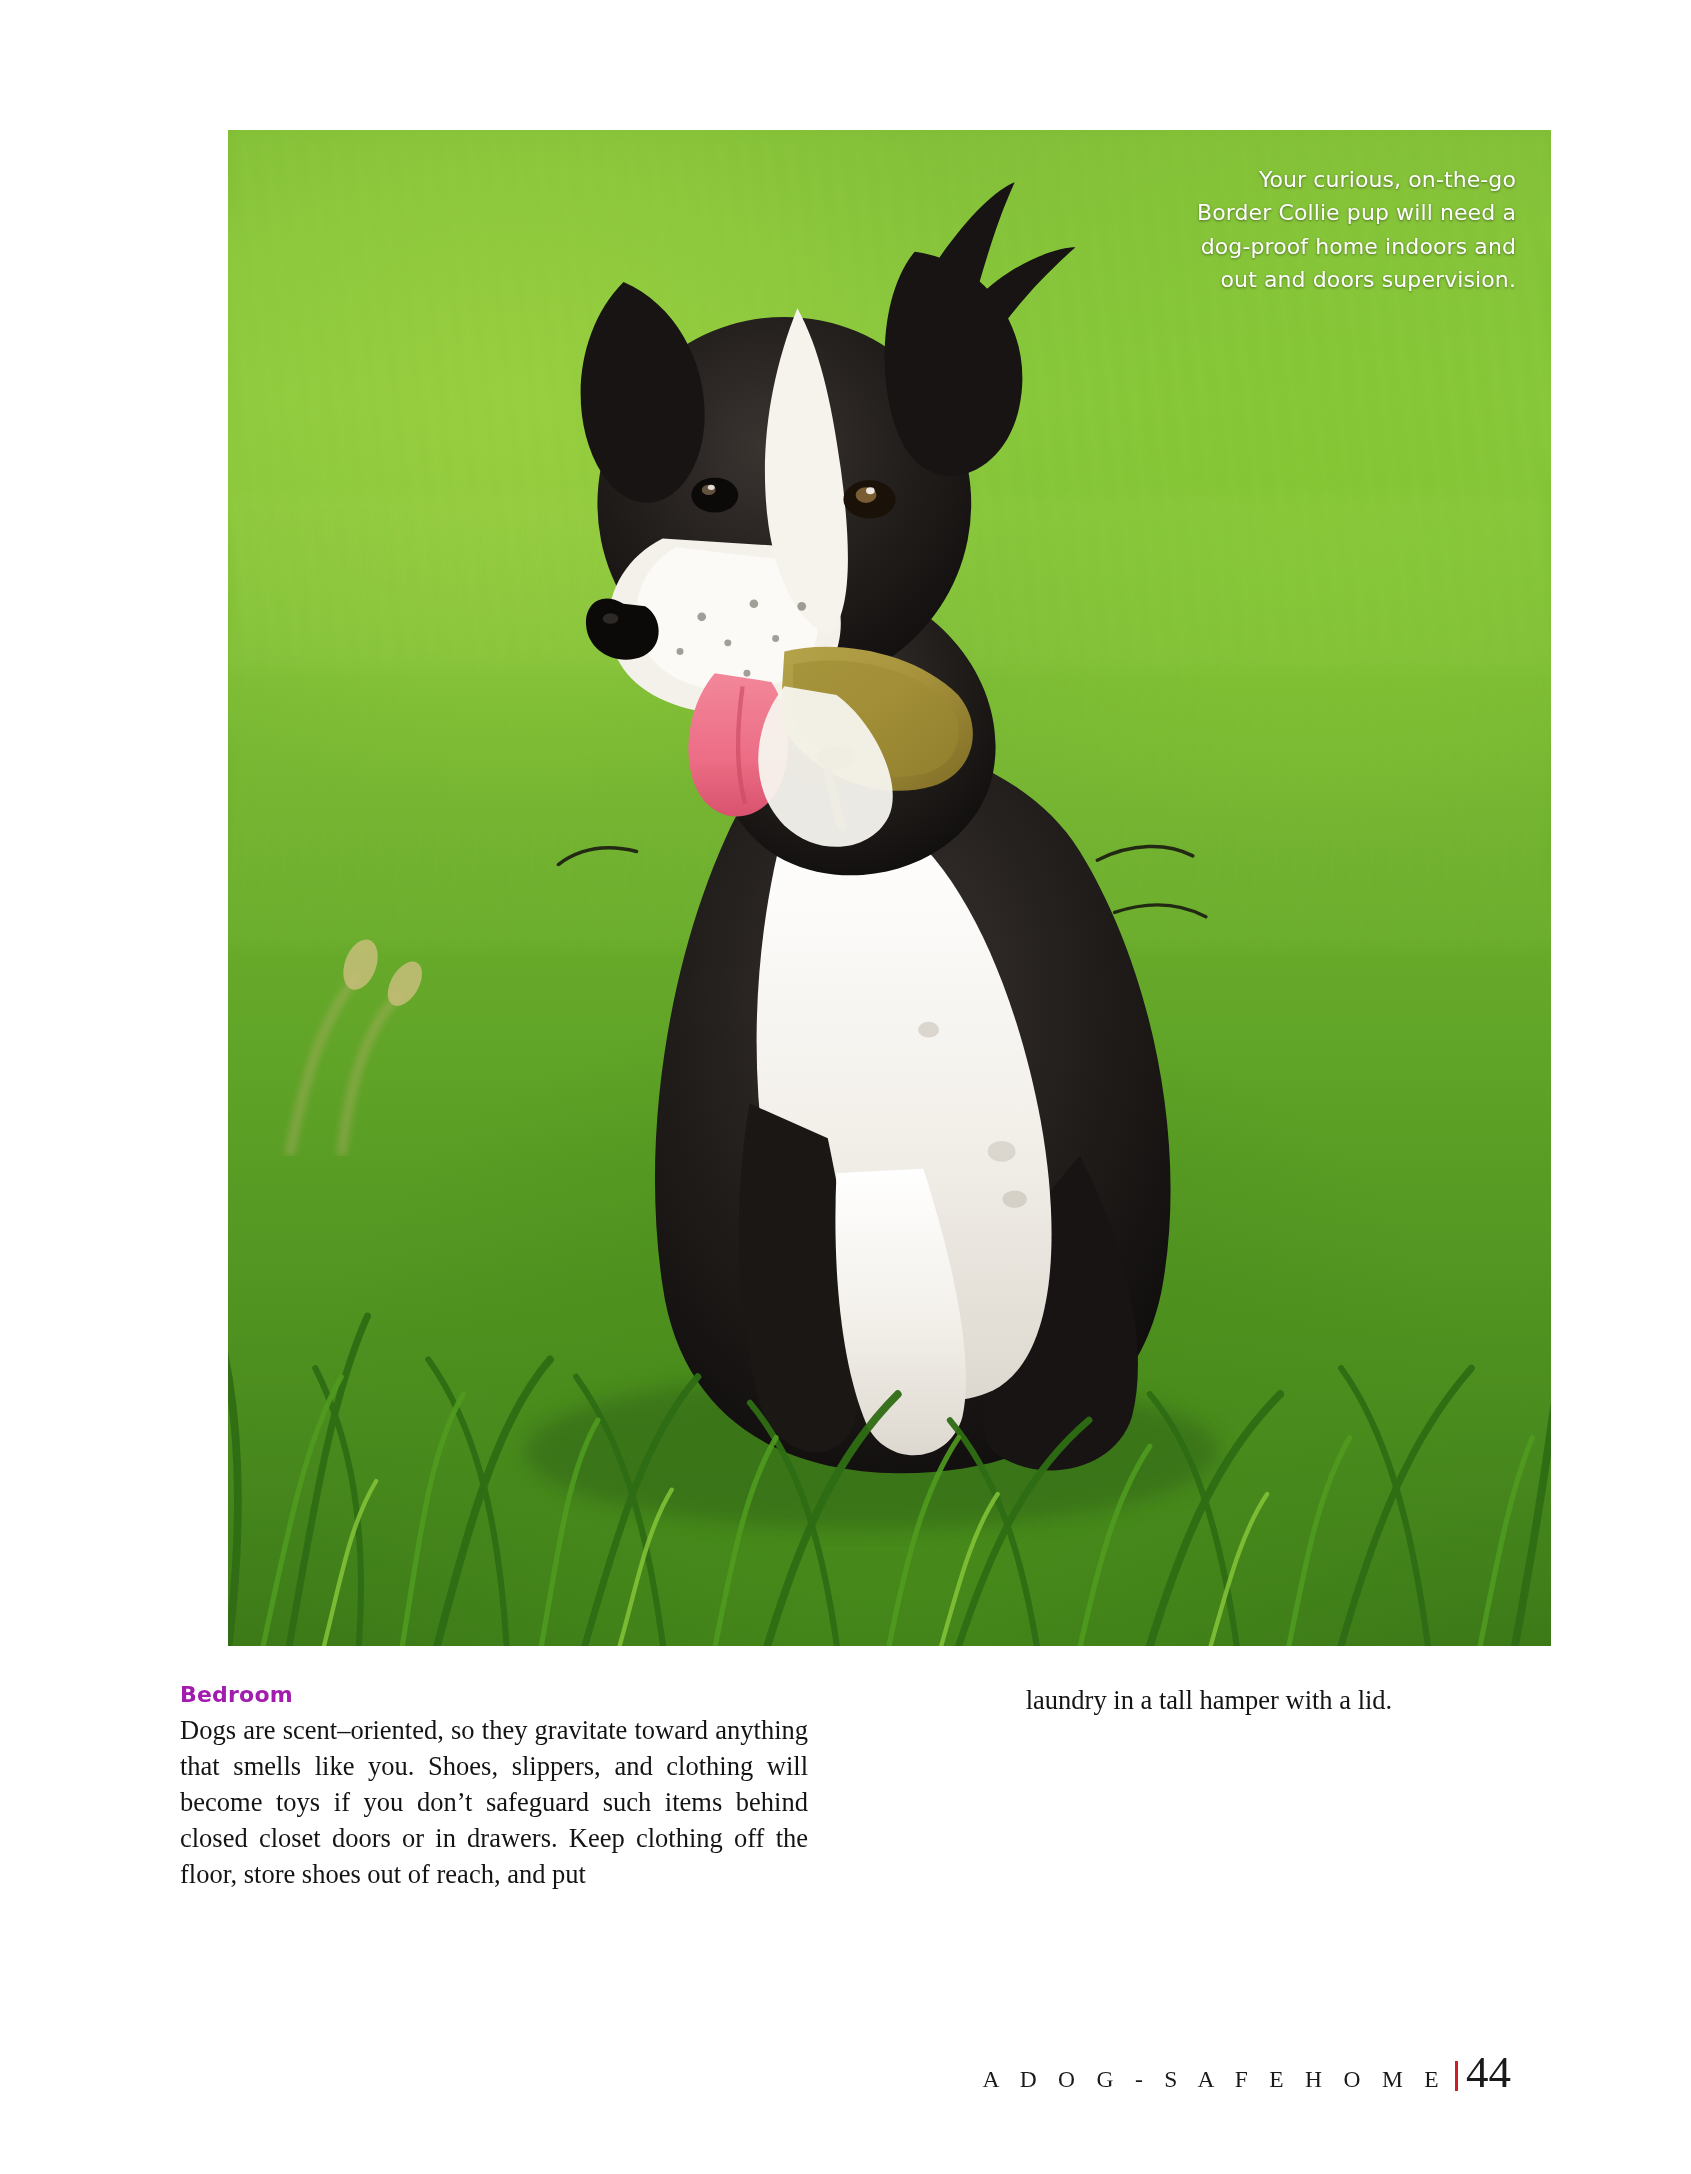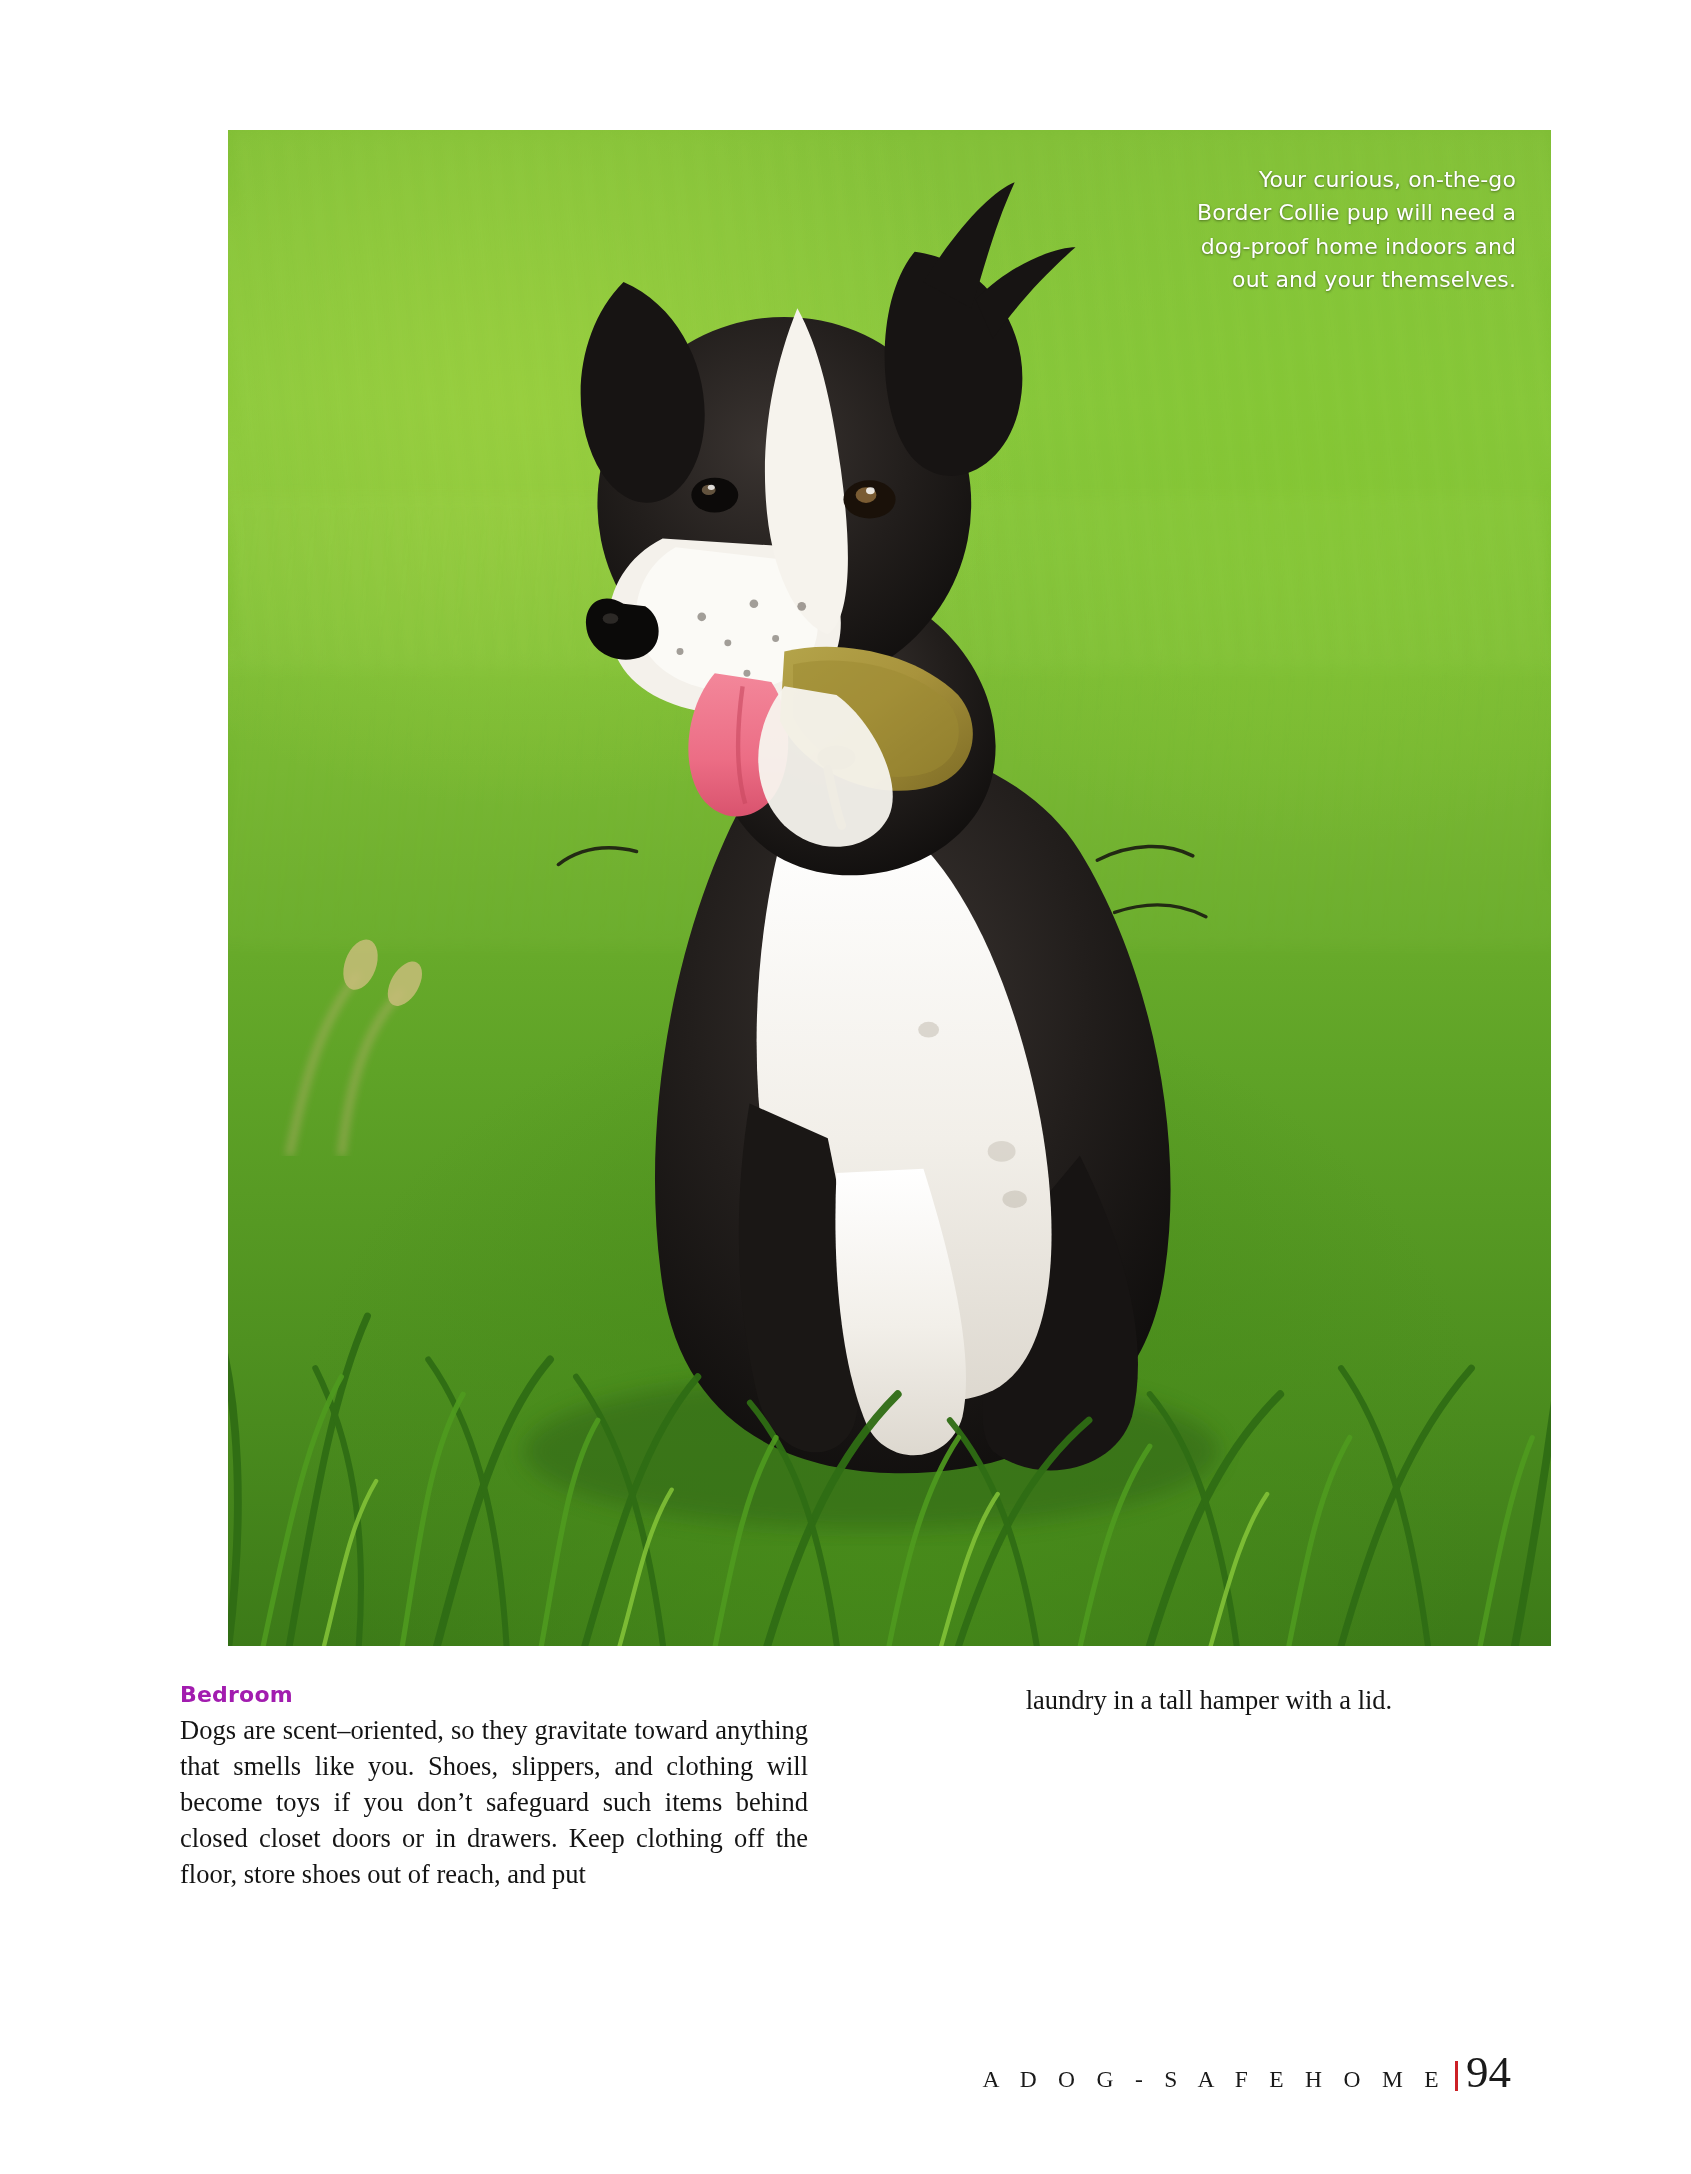--- a/index.html
+++ b/index.html
@@ -328,34 +328,34 @@
       <g fill="#cdbf7e" opacity=".8">
         <ellipse cx="112" cy="80" rx="18" ry="30" transform="rotate(20 112 80)"></ellipse>
         <ellipse cx="163" cy="102" rx="16" ry="28" transform="rotate(30 163 102)"></ellipse>
       </g>
     </svg>
 
     <figcaption class="caption">
       <div>Your curious, on-the-go</div>
       <div>Border Collie pup will need a</div>
       <div>dog-proof home indoors and</div>
-      <div>out and your themselves.</div>
+      <div>out and doors supervision.</div>
     </figcaption>
   </figure>
 
   <div class="columns">
     <div class="col col-left">
       <h2 class="section-head">Bedroom</h2>
       <p class="body-text">Dogs are scent–oriented, so they gravitate toward anything that smells like you. Shoes, slippers, and clothing will become toys if you don’t safeguard such items behind closed closet doors or in drawers. Keep clothing off the floor, store shoes out of reach, and put</p>
     </div>
     <div class="col col-right">
       <p class="body-text ragged">laundry in a tall hamper with a lid.</p>
     </div>
   </div>
 
   <div class="footer">
     <span class="footer-title">A  D O G - S A F E   H O M E</span>
     <span class="footer-rule"></span>
-    <span class="footer-page">94</span>
+    <span class="footer-page">44</span>
   </div>
 
 </div>
 
 
 </body></html>

